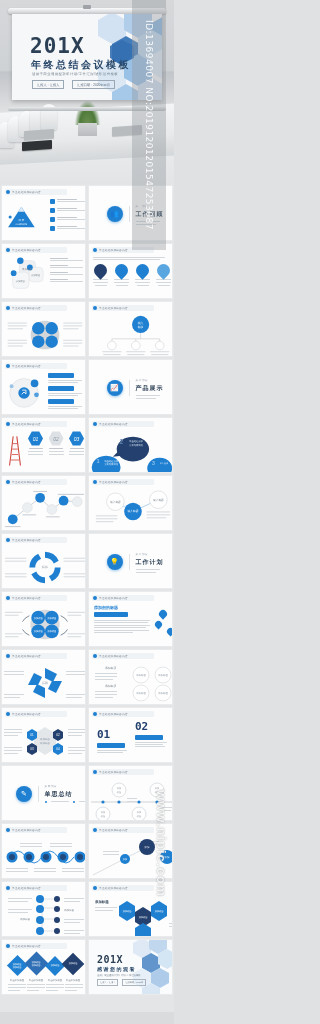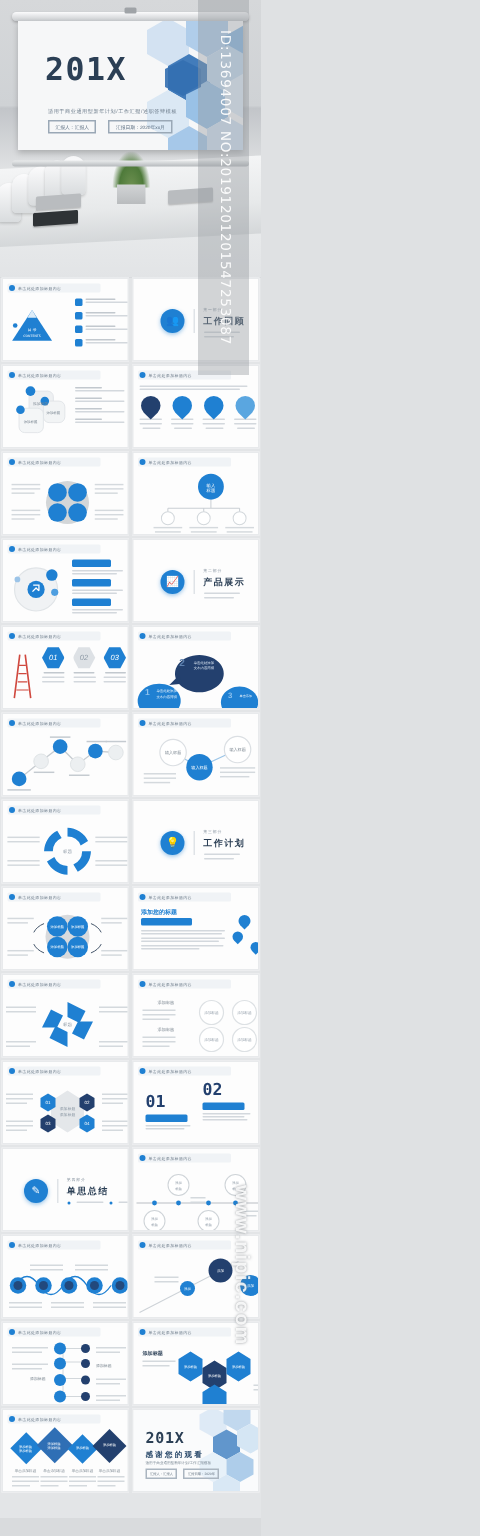--- a/index.html
+++ b/index.html
@@ -144,20 +144,21 @@
             <polygon points="70,24 84,32 84,48 70,56 56,48 56,32" fill="#bed6ee"></polygon>
             <polygon points="30,54 44,62 44,78 30,86 16,78 16,62" fill="#d8e6f4"></polygon>
             <polygon points="56,48 70,56 70,72 56,80 42,72 42,56" fill="#8fbbe4"></polygon>
             <polygon points="82,42 96,50 96,66 82,74 68,66 68,50" fill="#dce9f6"></polygon>
             <polygon points="44,78 58,86 58,102 44,110 30,102 30,86" fill="#9ec3e7"></polygon>
             <polygon points="70,72 84,80 84,96 70,104 56,96 56,80" fill="#cddff1"></polygon>
             <polygon points="40,34 52,40 52,52 40,58 28,52 28,40" fill="#1e5fa8" opacity=".9"></polygon>
           </g>
         </svg>
         <div class="cover-title">201X</div>
+        <div class="cover-sub">年终总结会议模板</div>
         <div class="cover-desc">适用于商业通用型新年计划/工作汇报/述职答辩模板</div>
         <div class="cover-tags">
           <span class="cover-tag">汇报人：汇报人</span>
           <span class="cover-tag">汇报日期：2020年xx月</span>
         </div>
       </div>
       <div class="screen-foot"></div>
     </div>
   </div>
 

